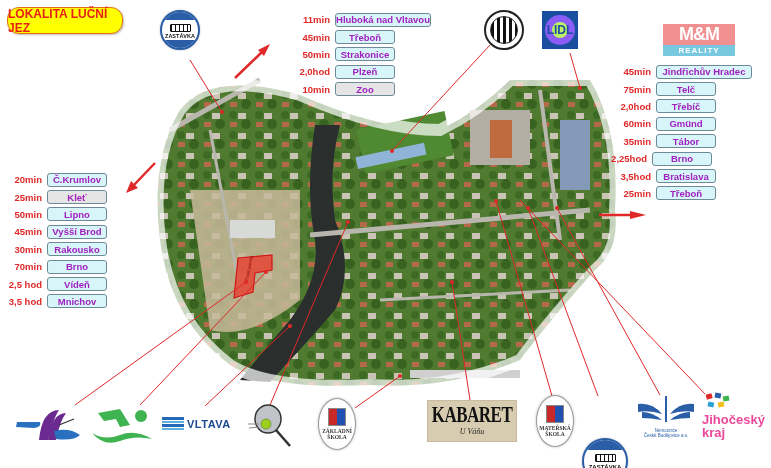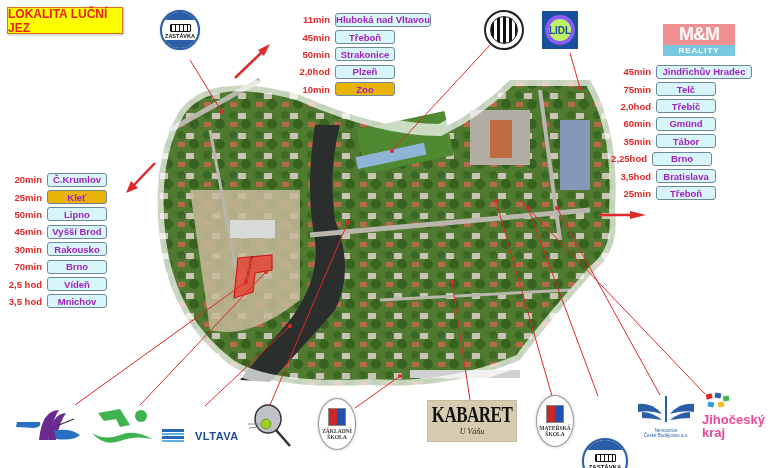--- a/index.html
+++ b/index.html
@@ -1,21 +1,21 @@
 <!DOCTYPE html>
 <html><head>
 <meta charset="utf-8">
 <style>
   * { box-sizing: border-box; margin: 0; padding: 0; }
   html, body { width: 771px; height: 468px; background: #ffffff; overflow: hidden; }
   body { position: relative; font-family: "Liberation Sans", "DejaVu Sans", sans-serif; }
 
   .title-badge {
     position: absolute; left: 7px; top: 7px; width: 116px; height: 27px;
-    background: #ffff00; border: 1px solid #e07010; border-radius: 0;
+    background: #ffff00; border: 1px solid #e07010; border-radius: 12px;
     color: #e8201a; font-weight: bold; font-size: 12px;
     display: flex; align-items: center; justify-content: center;
     box-shadow: 1px 1px 2px rgba(0,0,0,0.25);
   }
 
   
   .map {
     position: absolute; left: 150px; top: 70px; width: 470px; height: 320px;
   }
   .map-svg { position: absolute; left: 0; top: 0; }
@@ -28,21 +28,21 @@
   .dest-row { display: flex; align-items: center; height: 17.4px; }
   .dest-time {
     color: #e02828; font-weight: bold; font-size: 9.5px; text-align: right;
     padding-right: 5px;
   }
   .dest-name {
     height: 14px; border: 1px solid #6c8a98; border-radius: 3px;
     background: #d8f6fa; color: #a020c0; font-weight: bold; font-size: 9.5px;
     display: flex; align-items: center; justify-content: center;
   }
-  .dest-name.green { background: #eab308; }
+  .dest-name.green { background: #e5e5e5; }
 
   
   .logo { position: absolute; }
   .bus-sign {
     width: 40px; height: 40px; border-radius: 50%; background: #fff;
     border: 2px solid #2a5fa8; overflow: hidden; position: relative;
     box-shadow: 0 0 2px rgba(0,0,0,0.3);
   }
   .bus-sign .band-top { position: absolute; left: 0; top: 0; width: 100%; height: 8px; background: #2a5fa8; }
   .bus-sign .band-bot { position: absolute; left: 0; bottom: 0; width: 100%; height: 8px; background: #2a5fa8; }
@@ -56,22 +56,22 @@
     font-size: 5.5px; font-weight: bold; color: #111;
   }
 
   .mm-logo { width: 72px; height: 32px; }
   .mm-top { height: 21px; background: #f09090; color: #fff; font-weight: bold; font-size: 18px;
             display: flex; align-items: center; justify-content: center; letter-spacing: -1px; }
   .mm-bot { height: 11px; background: #78c8e0; color: #fff; font-weight: bold; font-size: 8px;
             display: flex; align-items: center; justify-content: center; letter-spacing: 1px; }
 
   .lidl { width: 36px; height: 38px; background: #1a4fa0; display: flex; align-items: center; justify-content: center; }
-  .lidl .lidl-circle { width: 30px; height: 30px; border-radius: 50%; background: #bef264; border: 4px solid #8b5cf6;
-     display: flex; align-items: center; justify-content: center; color: #1a4fa0; font-weight: bold; font-size: 10px; }
+  .lidl .lidl-circle { width: 30px; height: 30px; border-radius: 50%; background: #bef264; border: 7px solid #8b5cf6;
+     display: flex; align-items: center; justify-content: center; color: #1a4fa0; font-weight: bold; font-size: 12px; }
 
   .dynamo { width: 40px; height: 40px; border-radius: 50%; background: #fff; border: 2px solid #222;
      display: flex; align-items: center; justify-content: center; }
   .dynamo-inner { width: 28px; height: 28px; border-radius: 50%; border: 1px solid #222;
      background: repeating-linear-gradient(90deg, #111 0 3px, #fff 3px 6px); }
 
   .emblem { width: 38px; height: 52px; border-radius: 50%; background: #fff; border: 1px solid #999;
      display: flex; flex-direction: column; align-items: center; justify-content: center;
      box-shadow: 0 0 3px rgba(0,0,0,0.25); }
   .emblem .shield { width: 18px; height: 18px;
@@ -309,21 +309,21 @@
 </div>
 
 <div class="logo" style="left:90px; top:405px;">
   <svg width="66" height="38" viewBox="0 0 66 38">
     <circle cx="51" cy="11" r="6" fill="#3fb34f"></circle>
     <path d="M 8 8 L 30 4 L 40 20 L 30 22 L 26 14 L 14 16 Z" fill="#3fb34f"></path>
     <path d="M 2 28 Q 15 36 30 30 Q 45 24 62 34 Q 45 30 30 36 Q 14 42 2 28 Z" fill="#3fb34f"></path>
   </svg>
 </div>
 
-<div class="logo vltava" style="left:162px; top:429px;gap:8px;">
+<div class="logo vltava" style="left:162px; top:417px;">
   <div class="waves"></div>
   <span class="v-text">VLTAVA</span>
 </div>
 
 <div class="logo" style="left:246px; top:402px;">
   <svg width="48" height="46" viewBox="0 0 48 46">
     <ellipse cx="22" cy="17" rx="13" ry="14" fill="#c0c4c8" stroke="#333" stroke-width="1.5"></ellipse>
     <line x1="30" y1="28" x2="44" y2="44" stroke="#333" stroke-width="2.5"></line>
     <circle cx="20" cy="22" r="5" fill="#9cd020" stroke="#4a7a10" stroke-width="0.6"></circle>
     <line x1="2" y1="22" x2="13" y2="22" stroke="#888" stroke-width="1"></line>

